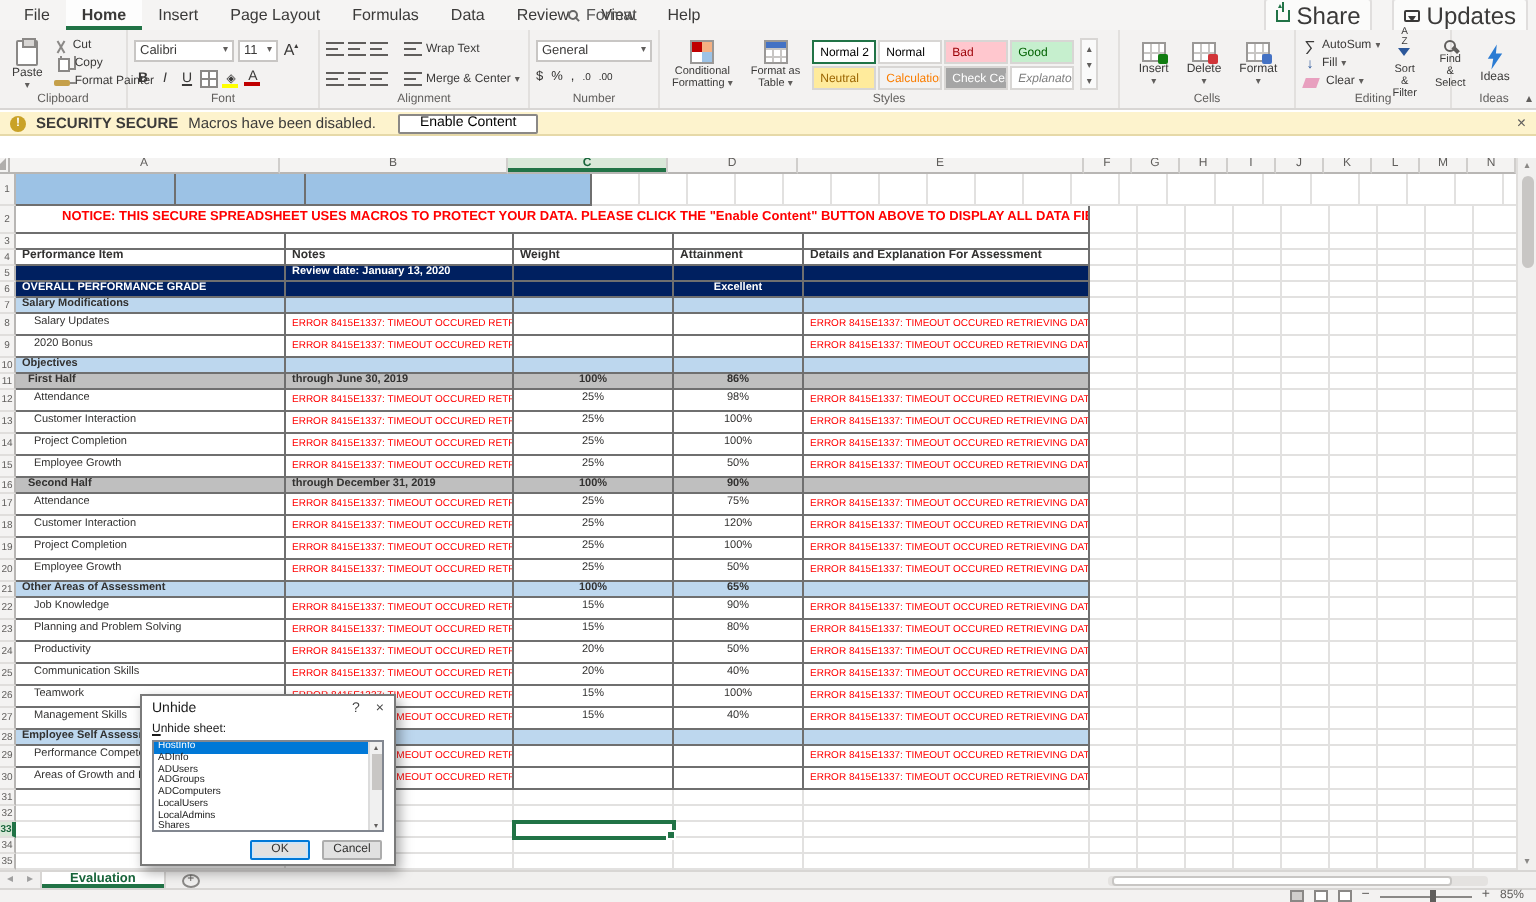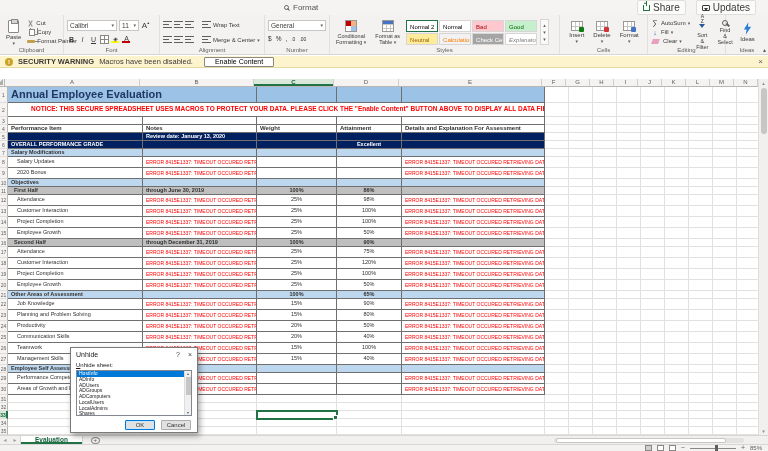--- a/index.html
+++ b/index.html
@@ -8,21 +8,21 @@
   font-family:"Liberation Sans",sans-serif;color:#323130;-webkit-font-smoothing:antialiased}
 
 
 .tabsbar{position:absolute;top:0;left:0;right:0;height:15px;background:#f5f4f3;display:flex;align-items:stretch}
 .rtabs{display:flex;align-items:stretch;padding-left:4px}
 .rtab{font-size:8px;line-height:15px;padding:0 8px;color:#3b3a39;white-space:nowrap;cursor:default}
 .rtab.active{font-weight:bold;background:#fdfdfd;box-shadow:inset 0 -2px 0 #217346}
 .search{position:absolute;left:278px;top:2px;height:11px;display:flex;align-items:center;gap:4px;font-size:8px;color:#555;padding:0 6px;border-radius:2px}
 .mag{width:5px;height:5px;border:1px solid #666;border-radius:50%;position:relative;flex:none}
 .mag::after{content:'';position:absolute;width:3px;height:1px;background:#666;right:-2px;bottom:-1px;transform:rotate(45deg)}
-.topright{position:absolute;right:12px;top:0;height:15px;display:flex;align-items:center;gap:10px;font-size:10px;color:#3b3a39}
+.topright{position:absolute;right:4px;top:0;height:15px;display:flex;align-items:center;gap:10px;font-size:12px;color:#3b3a39}
 .tr-btn{display:flex;align-items:center;gap:3px;padding:1px 5px;border:1px solid #e0dedd;background:#fbfbfa;border-radius:2px}
 .i-share{width:7px;height:6px;border:1px solid #217346;border-top:none;position:relative}
 .i-share::after{content:'';position:absolute;left:2px;top:-4px;width:1px;height:5px;background:#217346}
 .i-share::before{content:'';position:absolute;left:1px;top:-4px;border:1.5px solid transparent;border-bottom:2px solid #217346;margin-left:-1px}
 .i-comment{width:8px;height:6px;border:1px solid #3b3a39;border-radius:1px;position:relative}
 .i-comment::after{content:'';position:absolute;left:1px;bottom:-3px;border:2px solid transparent;border-top:3px solid #3b3a39}
 
 
 .ribbon{position:absolute;top:15px;left:0;right:0;height:40px;background:#f3f2f1;border-bottom:1px solid #d8d6d4;display:flex}
 .rgroup{position:relative;height:100%;border-right:1px solid #e2e0de;padding:2px 2px 8px 3px}
@@ -161,20 +161,31 @@
 .dbtns{display:flex;justify-content:flex-end;gap:6px;padding:4px 6px 0}
 .dbtn{width:30px;height:10px;font-size:6px;line-height:8px;text-align:center;background:#e1e1e1;border:1px solid #adadad;border-radius:1px}
 .dbtn.default{border:1px solid #0078d7;box-shadow:inset 0 0 0 1px #cde4f7}
 </style>
 </head>
 <body>
 
 <div class="app">
 
   <div class="tabsbar">
+    <div class="rtabs">
+        <div class="rtab">File</div>
+        <div class="rtab active">Home</div>
+        <div class="rtab">Insert</div>
+        <div class="rtab">Page Layout</div>
+        <div class="rtab">Formulas</div>
+        <div class="rtab">Data</div>
+        <div class="rtab">Review</div>
+        <div class="rtab">View</div>
+        <div class="rtab">Help</div>
+      </div>
     <div class="search">
       <span class="mag"></span>
       <span>Format</span>
     </div>
     <div class="topright">
       <div class="tr-btn">
         <span class="i-share"></span>
         <span>Share</span>
       </div>
       <div class="tr-btn">
@@ -371,21 +382,21 @@
           <span>Ideas</span>
         </div>
       </div>
       <div class="glabel">Ideas</div>
       <span class="collapse">▴</span>
     </div>
   </div>
 
   <div class="secbar">
     <span class="warnicon">!</span>
-    <b>SECURITY WARNING</b>
+    <b>SECURITY SECURE</b>
     <span>Macros have been disabled.</span>
     <button class="enable">Enable Content</button>
     <span class="secclose">×</span>
   </div>
 
 
   <div class="grid">
     <div class="chrow">
       <div class="corner"></div>
       <div class="chcells">
@@ -401,23 +412,20 @@
           <div class="colh" style="width: 24px;">J</div>
           <div class="colh" style="width: 24px;">K</div>
           <div class="colh" style="width: 24px;">L</div>
           <div class="colh" style="width: 24px;">M</div>
           <div class="colh" style="width: 24px;">N</div>
         </div>
     </div>
     <div class="rows">
         <div class="row t-title" style="height: 16px;">
           <div class="gut">1</div>
-          <div class="cell" style="width: 249px;">
-            <span class="title-text">Annual Employee Evaluation</span>
-          </div>
           <div class="cell c-c" style="width: 80px;"></div>
           <div class="cell c-d" style="width: 65px;"></div>
           <div class="cell c-e" style="width: 143px;"></div>
           <div class="filler"></div>
         </div>
         <div class="row t-notice" style="height: 14px;">
           <div class="gut">2</div>
           <div class="cell" style="width: 537px;">
             <span class="notice-text">NOTICE:  THIS SECURE SPREADSHEET USES MACROS TO PROTECT YOUR DATA. PLEASE CLICK THE "Enable Content" BUTTON ABOVE TO DISPLAY ALL DATA FIELDS.</span>
           </div>

